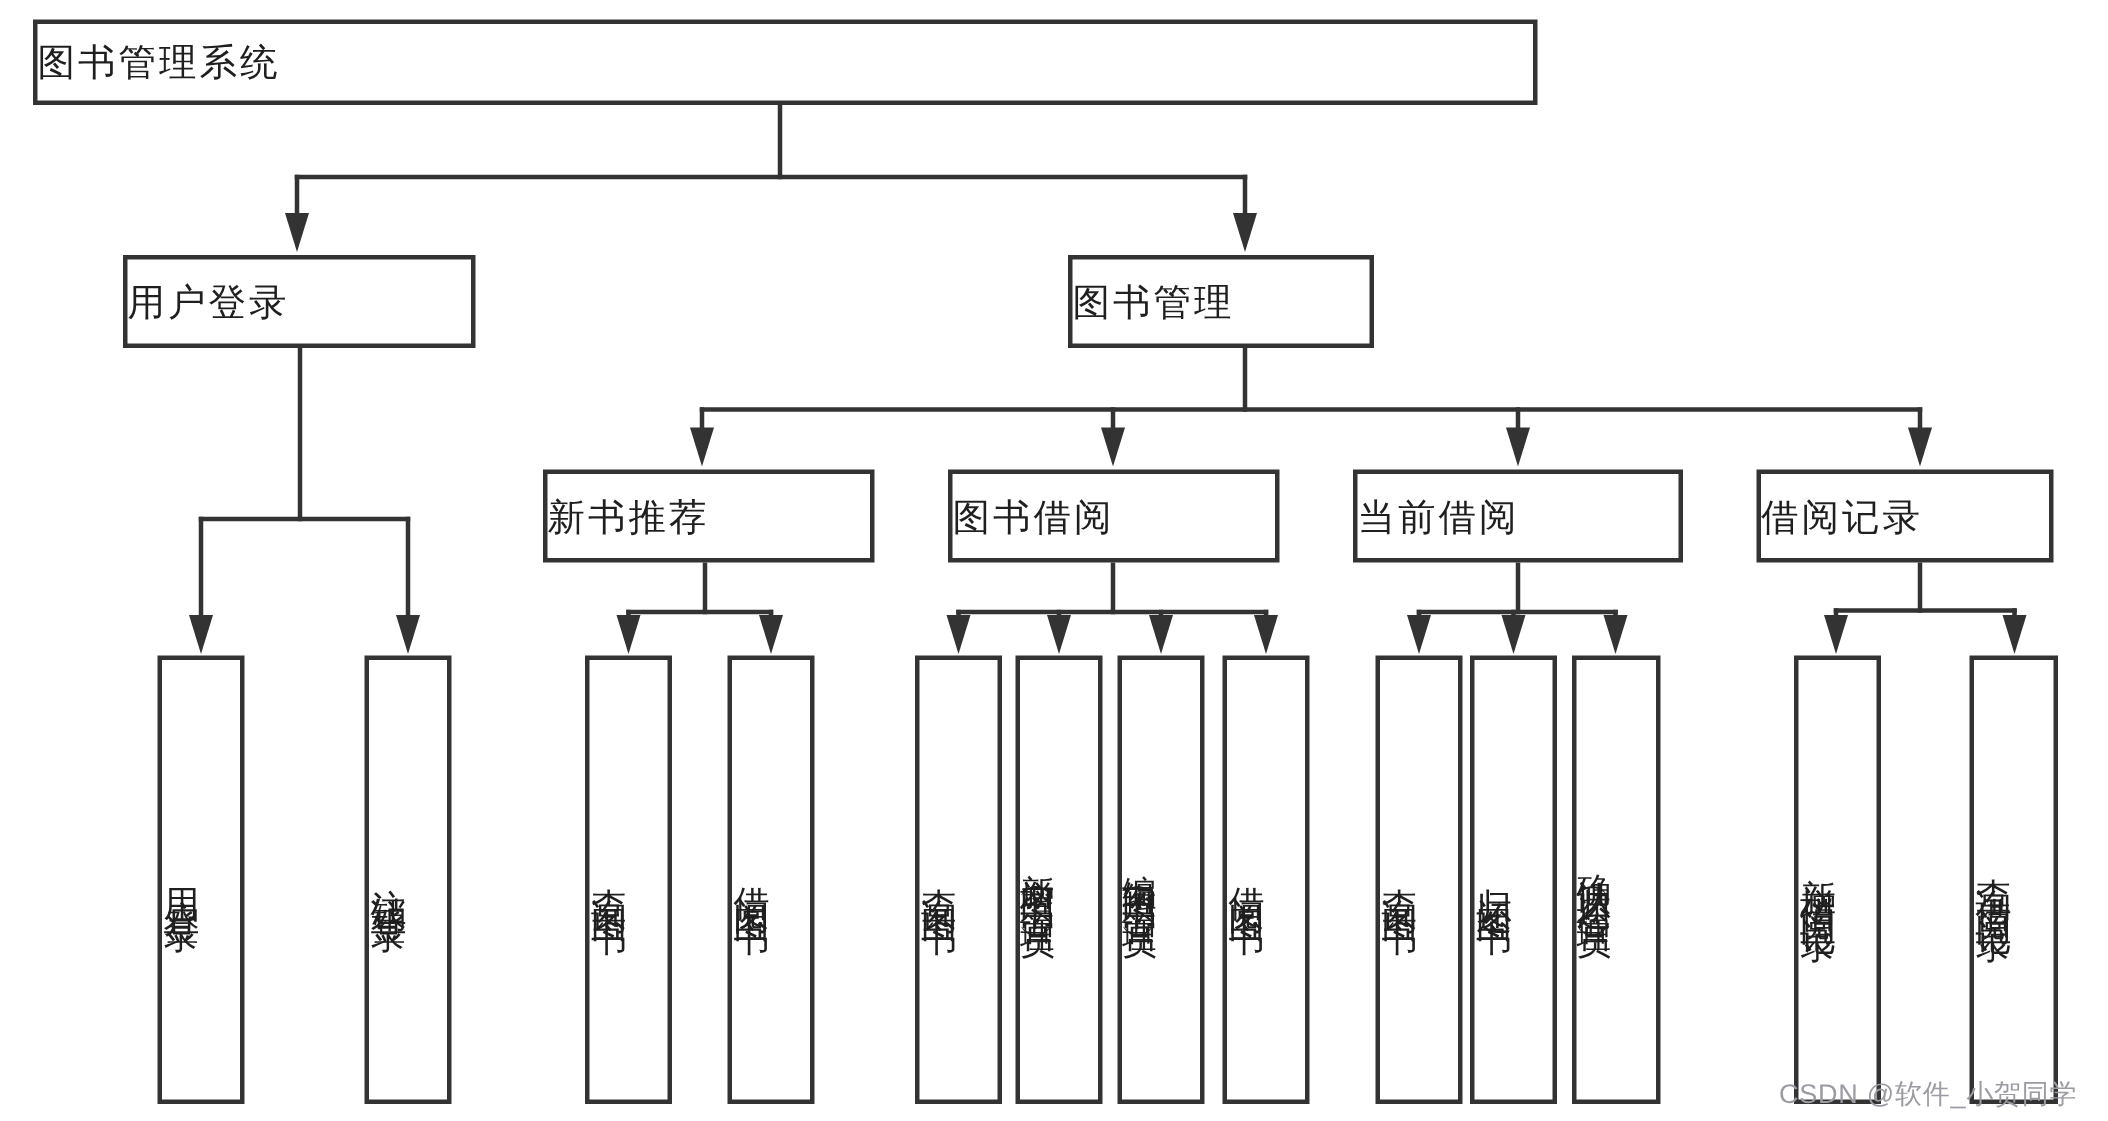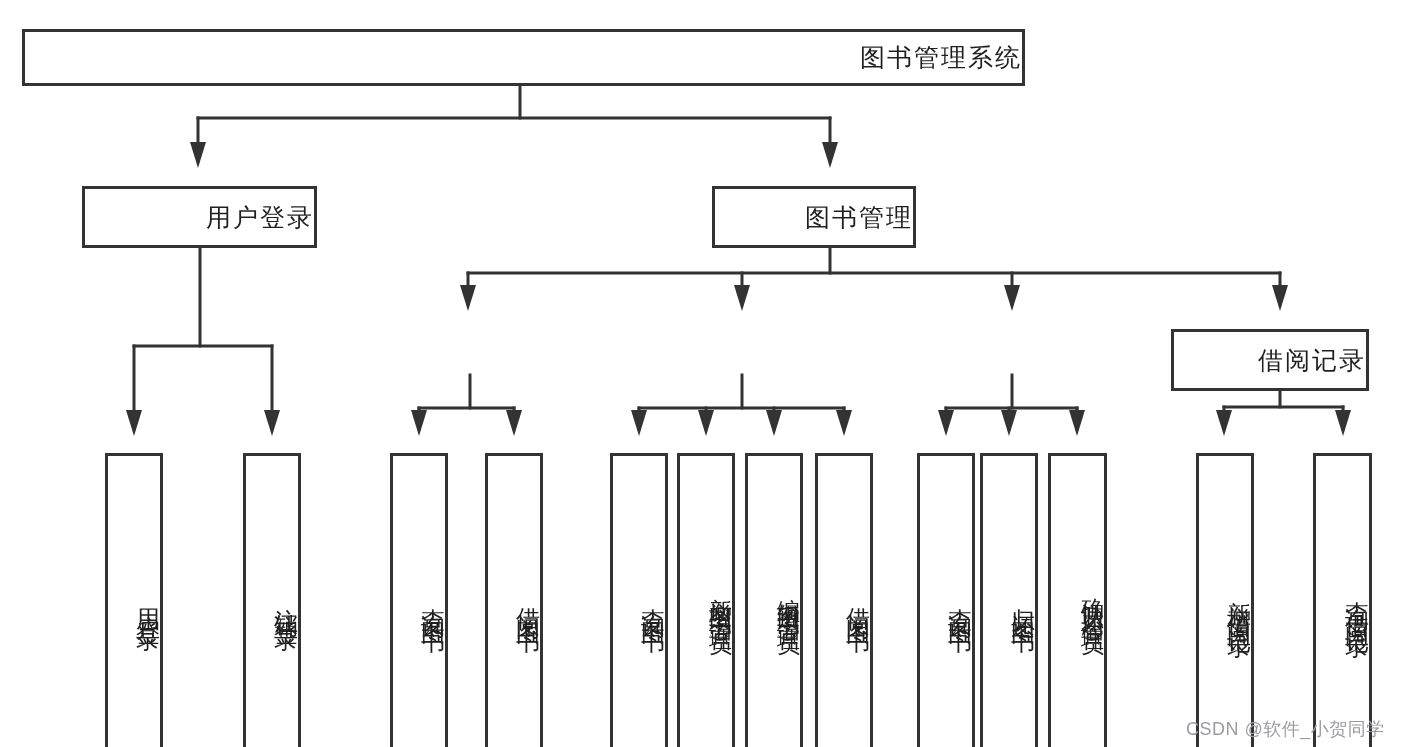--- a/index.html
+++ b/index.html
@@ -13,22 +13,21 @@
   }
   .stage { position: absolute; left: 0; top: 0; width: 1405px; height: 747px; }
   svg.connectors { position: absolute; left: 0; top: 0; }
   .box {
     position: absolute;
     box-sizing: border-box;
     border: 3px solid #333333;
     background: #ffffff;
     display: flex;
     align-items: center;
-    justify-content: flex-end;
-    margin-top: 16px;
+    justify-content: flex-start;
   }
   .hbox {
     font-size: 25px;
     letter-spacing: 2px;
     white-space: nowrap;
   }
   .leaf .vtext {
     writing-mode: vertical-rl;
     text-orientation: mixed;
     font-size: 24px;
@@ -124,20 +123,29 @@
     <span>图书管理系统</span>
   </div>
 
   <div class="box hbox" style="left:82px; top:170px; width:235px; height:62px;">
     <span>用户登录</span>
   </div>
   <div class="box hbox" style="left:712px; top:170px; width:204px; height:62px;">
     <span>图书管理</span>
   </div>
 
+  <div class="box hbox" style="left:362px; top:313px; width:221px; height:62px;">
+    <span>新书推荐</span>
+  </div>
+  <div class="box hbox" style="left:632px; top:313px; width:221px; height:62px;">
+    <span>图书借阅</span>
+  </div>
+  <div class="box hbox" style="left:902px; top:313px; width:220px; height:62px;">
+    <span>当前借阅</span>
+  </div>
   <div class="box hbox" style="left:1171px; top:313px; width:198px; height:62px;">
     <span>借阅记录</span>
   </div>
 
   <div class="box leaf" style="left:105px; top:437px; width:58px; height:299px;">
     <span class="vtext">用户登录</span>
   </div>
   <div class="box leaf" style="left:243px; top:437px; width:58px; height:299px;">
     <span class="vtext">注销登录</span>
   </div>

